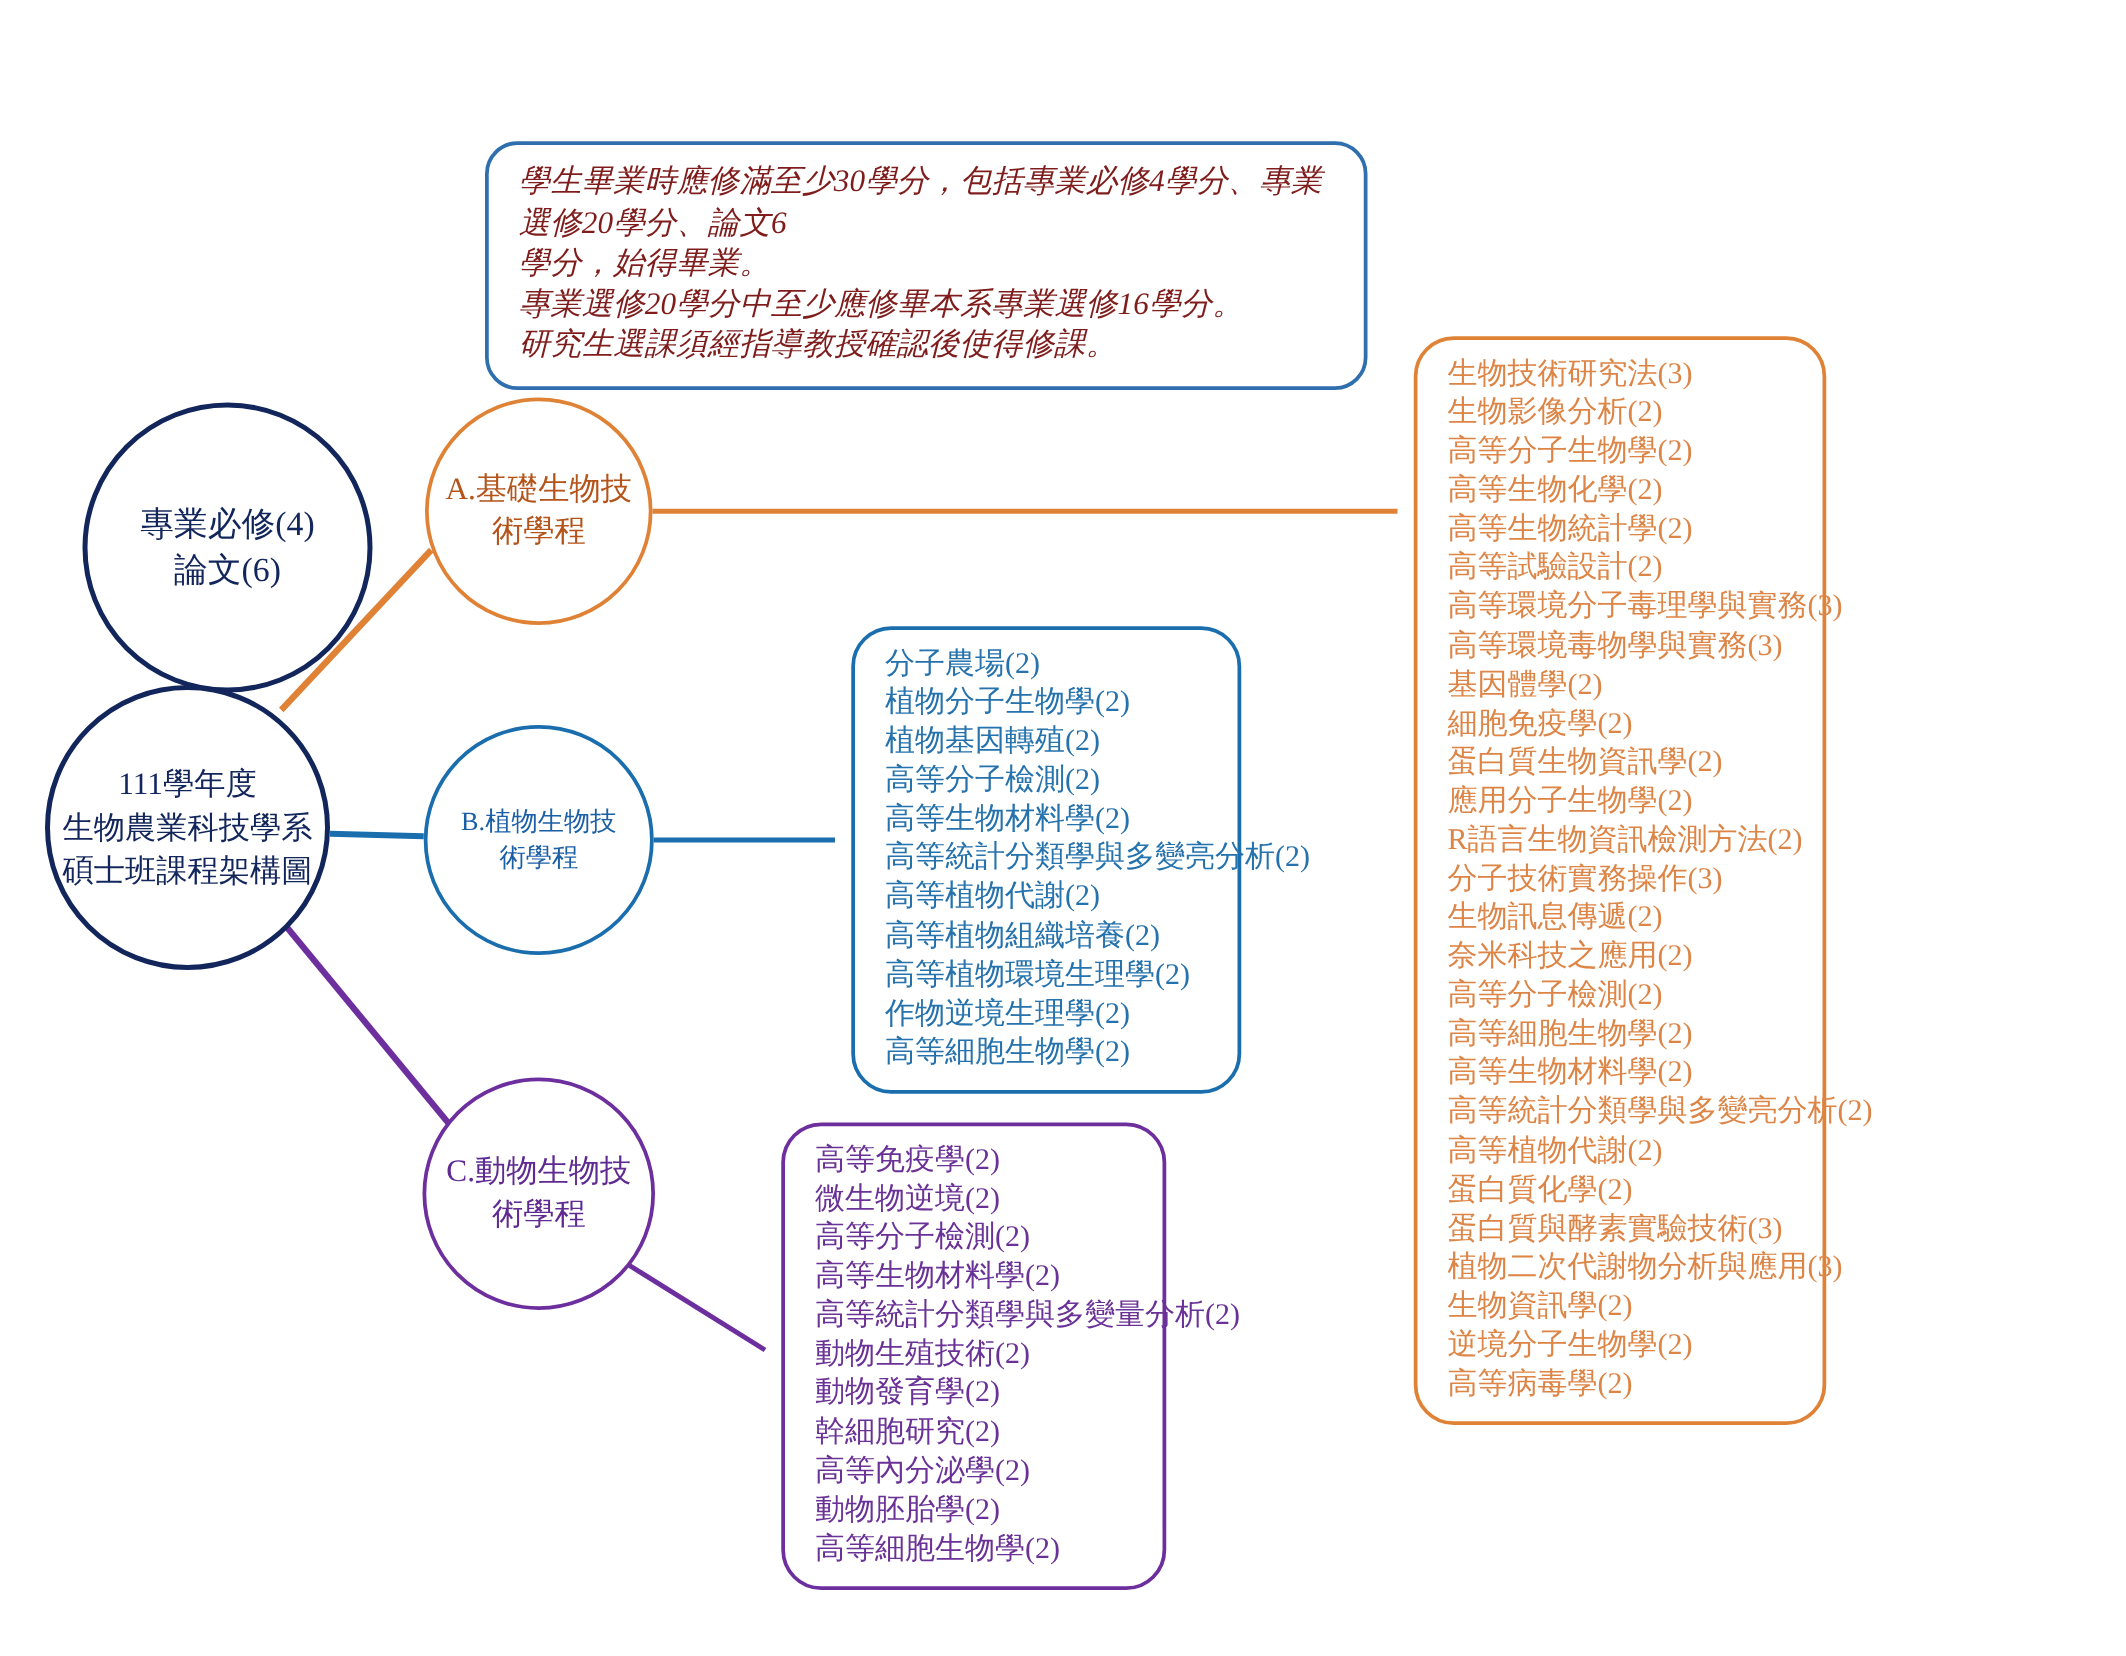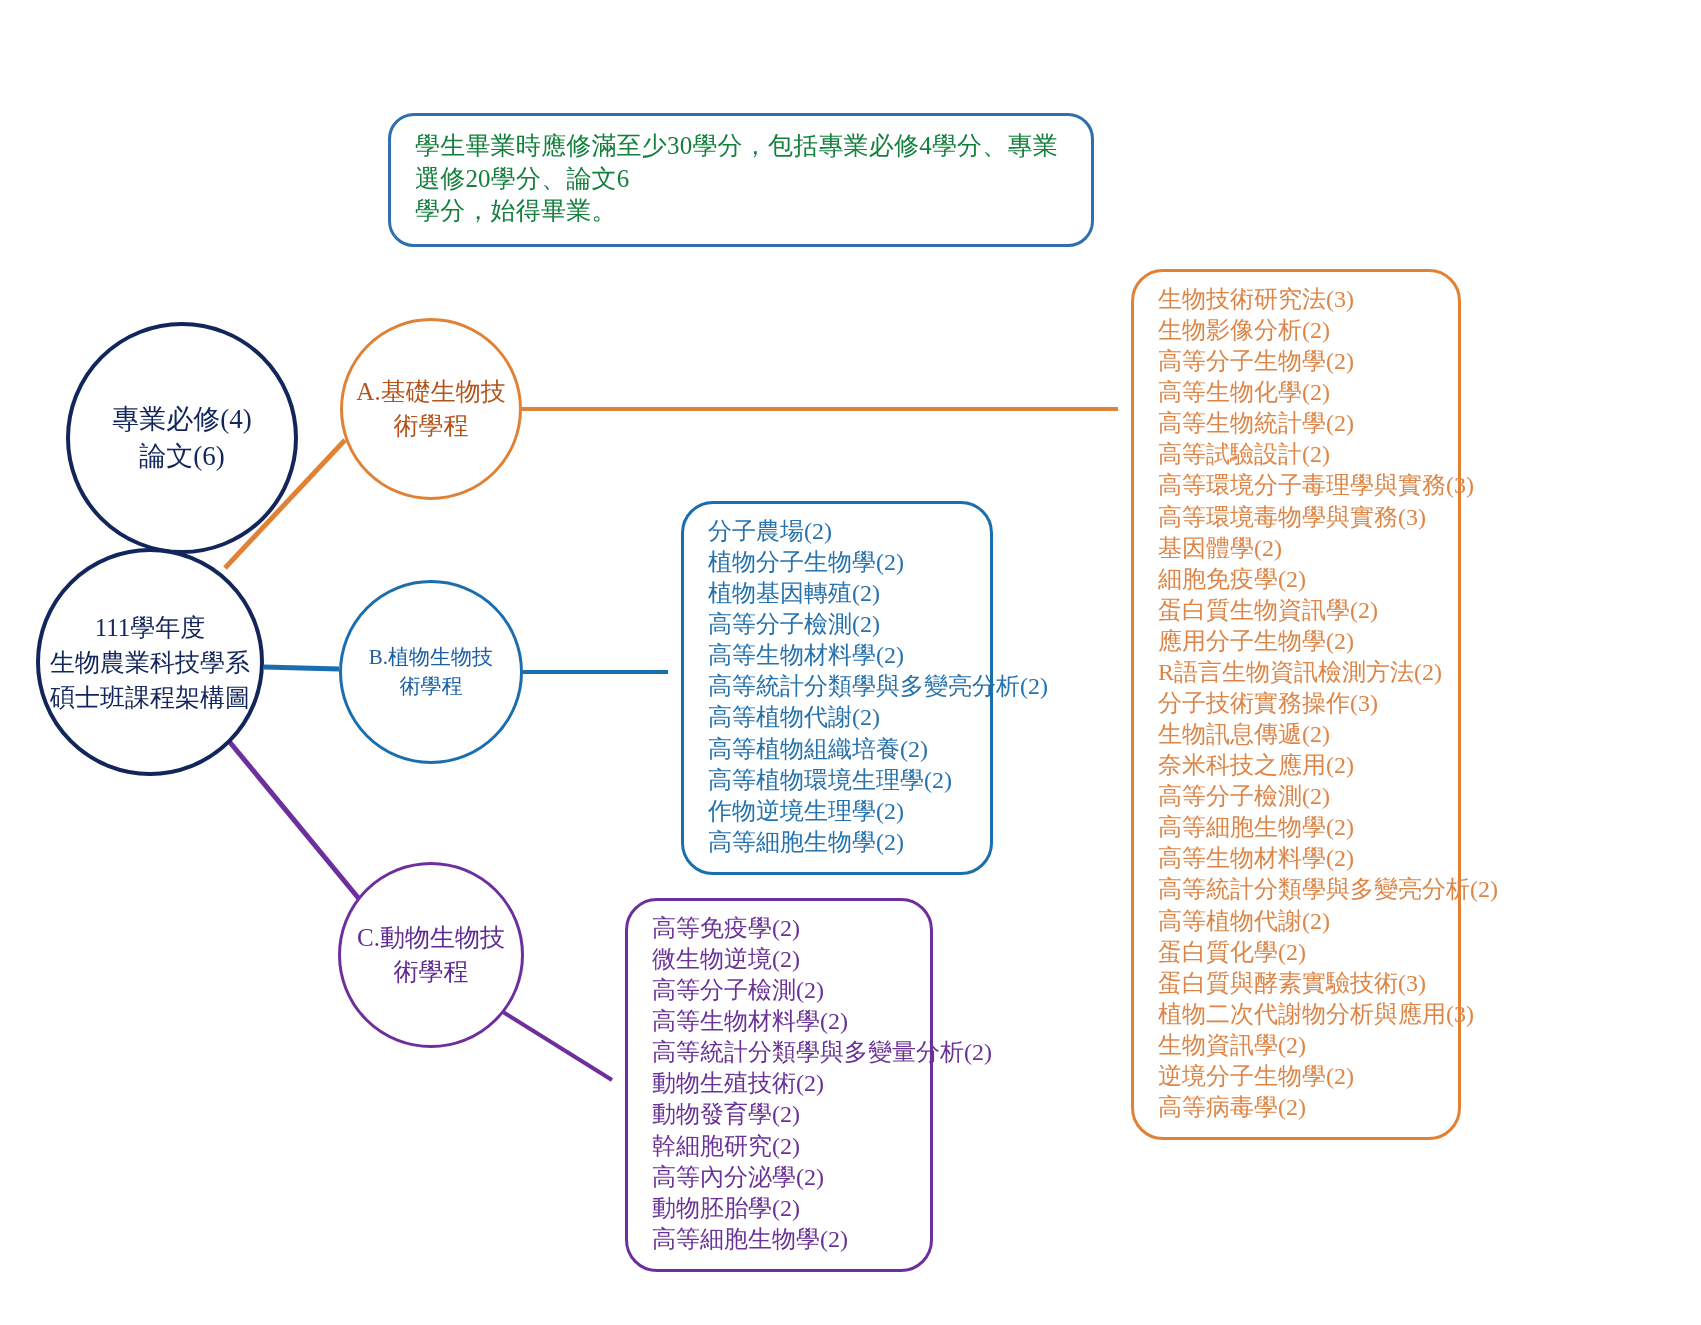--- a/index.html
+++ b/index.html
@@ -28,25 +28,26 @@
     left: 388px;
     top: 113px;
     width: 706px;
     box-sizing: border-box;
     border: 3px solid #2f6fad;
     border-radius: 26px;
     padding: 14px 20px 16px 24px;
     background: #ffffff;
   }
   .note-line {
-    color: #15803d;
+    color: #7f1d1d;
     font-size: 25px;
     line-height: 1.30;
     letter-spacing: 0.2px;
     white-space: pre-wrap;
+    font-style: italic;
   }
 
   
   .circle {
     position: absolute;
     box-sizing: border-box;
     border-radius: 50%;
     background: #ffffff;
     display: flex;
     flex-direction: column;
@@ -169,20 +170,22 @@
     <path d="M 523 672 L 668 672" stroke="#1b6ead" stroke-width="4" fill="none"></path>
 
     <path d="M 228 740 L 360 900" stroke="#6e2f9e" stroke-width="5" fill="none"></path>
 
     <path d="M 503 1012 L 612 1080" stroke="#6e2f9e" stroke-width="4" fill="none"></path>
   </svg>
 
   <div class="note-box">
     <div class="note-line">學生畢業時應修滿至少30學分，包括專業必修4學分、專業選修20學分、論文6</div>
     <div class="note-line">學分，始得畢業。</div>
+    <div class="note-line">專業選修20學分中至少應修畢本系專業選修16學分。</div>
+    <div class="note-line">研究生選課須經指導教授確認後使得修課。</div>
   </div>
 
   <div class="circle" id="circle-required">
     <span class="cline">專業必修(4)</span>
     <span class="cline">論文(6)</span>
   </div>
 
   <div class="circle" id="circle-root">
     <span class="cline">111學年度</span>
     <span class="cline">生物農業科技學系</span>

